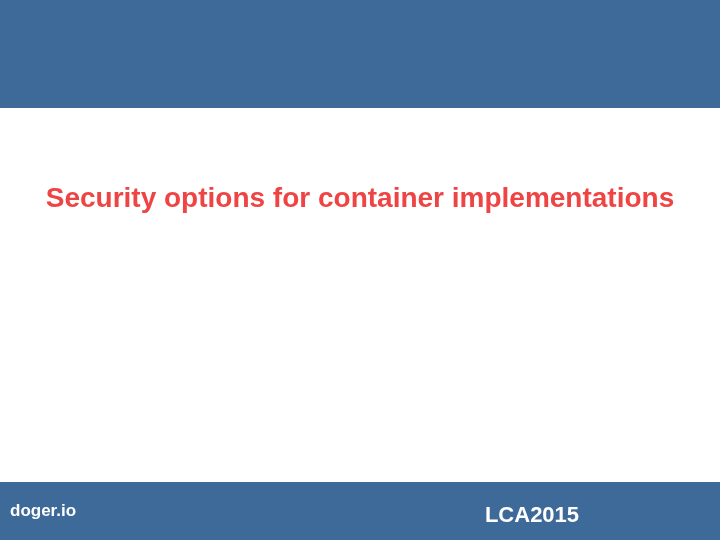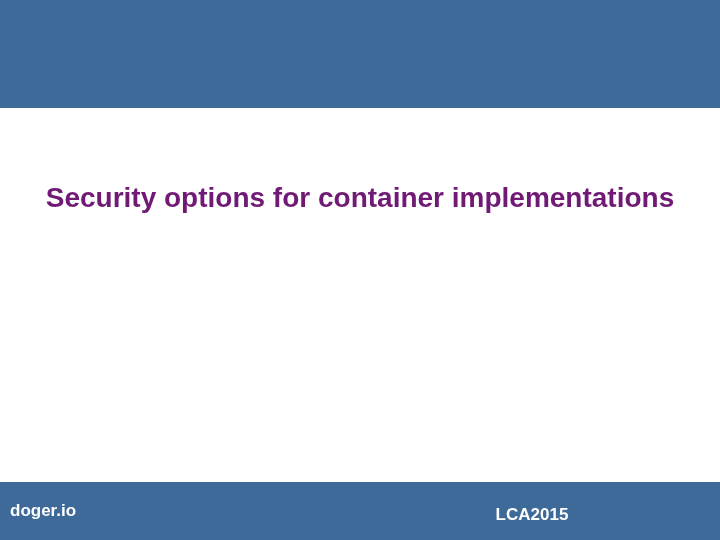--- a/index.html
+++ b/index.html
@@ -21,21 +21,21 @@
       background: #3d6a99;
     }
     .content {
       width: 100%;
       padding-top: 72px;
       text-align: center;
     }
     .title {
       font-size: 28px;
       font-weight: bold;
-      color: #701a75;
+      color: #ef4444;
       line-height: 1.3;
     }
     .bottom-bar {
       position: absolute;
       bottom: 0;
       left: 0;
       width: 100%;
       height: 58px;
       background: #3d6a99;
       display: flex;
@@ -44,21 +44,21 @@
       padding: 0 14px 0 10px;
       color: #ffffff;
     }
     .footer-left {
       font-size: 17px;
       font-weight: bold;
       flex: 1;
       text-align: left;
     }
     .footer-center {
-      font-size: 17px;
+      font-size: 22px;
       font-weight: bold;
       flex: 1;
       text-align: center;
       margin-top: 8px;
     }
     .footer-right {
       flex: 1;
       text-align: right;
       font-size: 15px;
       font-weight: bold;

